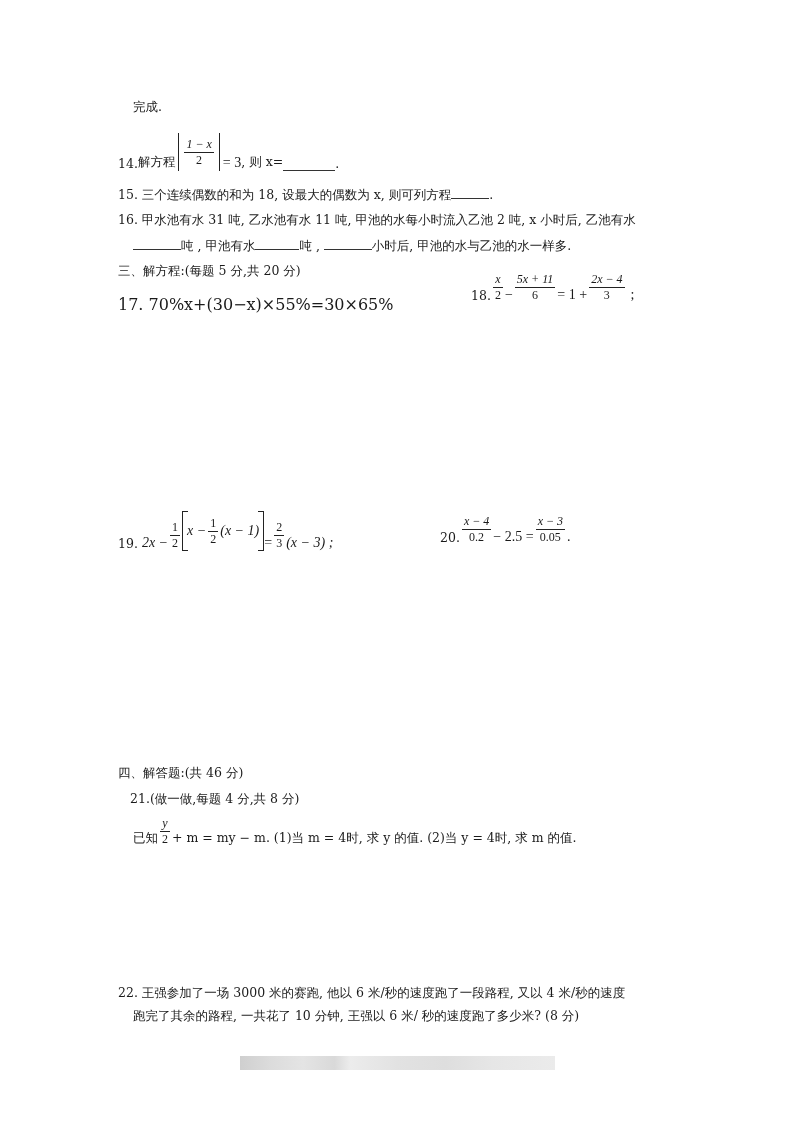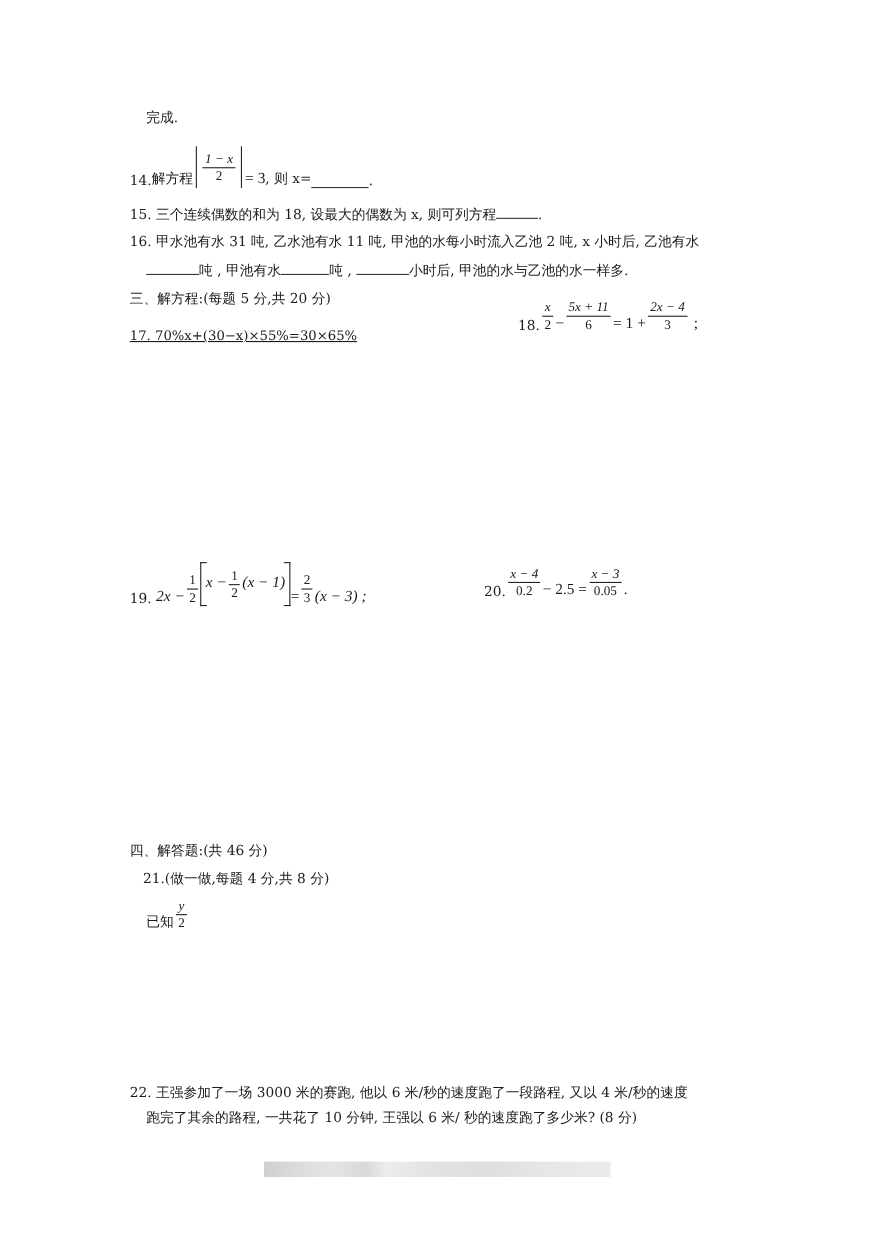--- a/index.html
+++ b/index.html
@@ -47,21 +47,21 @@
   </div>
 
   <div class="line" style="left:118px; top:211px;">16. 甲水池有水 31 吨, 乙水池有水 11 吨, 甲池的水每小时流入乙池 2 吨, x 小时后, 乙池有水</div>
   <div class="line" style="left:133px; top:237px;">
     <span class="blank" style="width:48px;"></span><span>吨 , 甲池有水</span><span class="blank" style="width:44px;"></span><span>吨 ,</span>
     <span class="blank" style="width:48px;"></span><span>小时后, 甲池的水与乙池的水一样多.</span>
   </div>
 
   <div class="line" style="left:118px; top:262px;">三、解方程:(每题 5 分,共 20 分)</div>
 
-  <div class="line" style="left:118px; top:296px; font-size:12px;text-decoration:underline;">17. 70%x+(30−x)×55%=30×65%</div>
+  <div class="line" style="left:118px; top:296px; font-size:16px;">17. 70%x+(30−x)×55%=30×65%</div>
 
   <div class="mathline" style="left:435px; top:272px;margin-left:36px;">
     <span>18.</span>
     <span class="frac">
       <span class="num it">x</span>
       <span class="den">2</span>
     </span>
     <span class="m">−</span>
     <span class="frac">
       <span class="num it">5x + 11</span>
@@ -116,20 +116,21 @@
 
   <div class="line" style="left:118px; top:764px;">四、解答题:(共 46 分)</div>
 
   <div class="line" style="left:130px; top:790px;text-align:center;">21.(做一做,每题 4 分,共 8 分)</div>
   <div class="mathline" style="left:133px; top:816px;">
     <span>已知</span>
     <span class="frac">
       <span class="num it">y</span>
       <span class="den">2</span>
     </span>
+    <span>+ m = my − m. (1)当 m = 4时, 求 y 的值. (2)当 y = 4时, 求 m 的值.</span>
   </div>
 
   <div class="line" style="left:118px; top:984px;">22. 王强参加了一场 3000 米的赛跑, 他以 6 米/秒的速度跑了一段路程, 又以 4 米/秒的速度</div>
   <div class="line" style="left:133px; top:1007px;">跑完了其余的路程, 一共花了 10 分钟, 王强以 6 米/ 秒的速度跑了多少米? (8 分)</div>
 
   <div class="footer-bar"></div>
 
 </div>
 
 </body></html>

